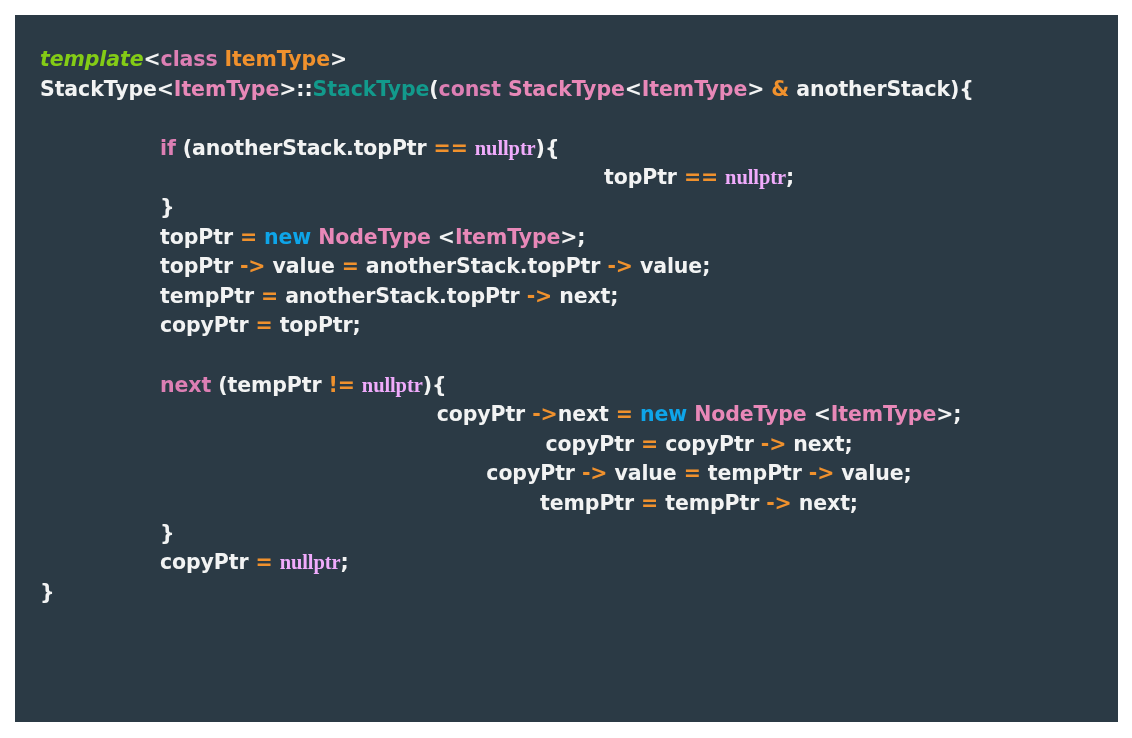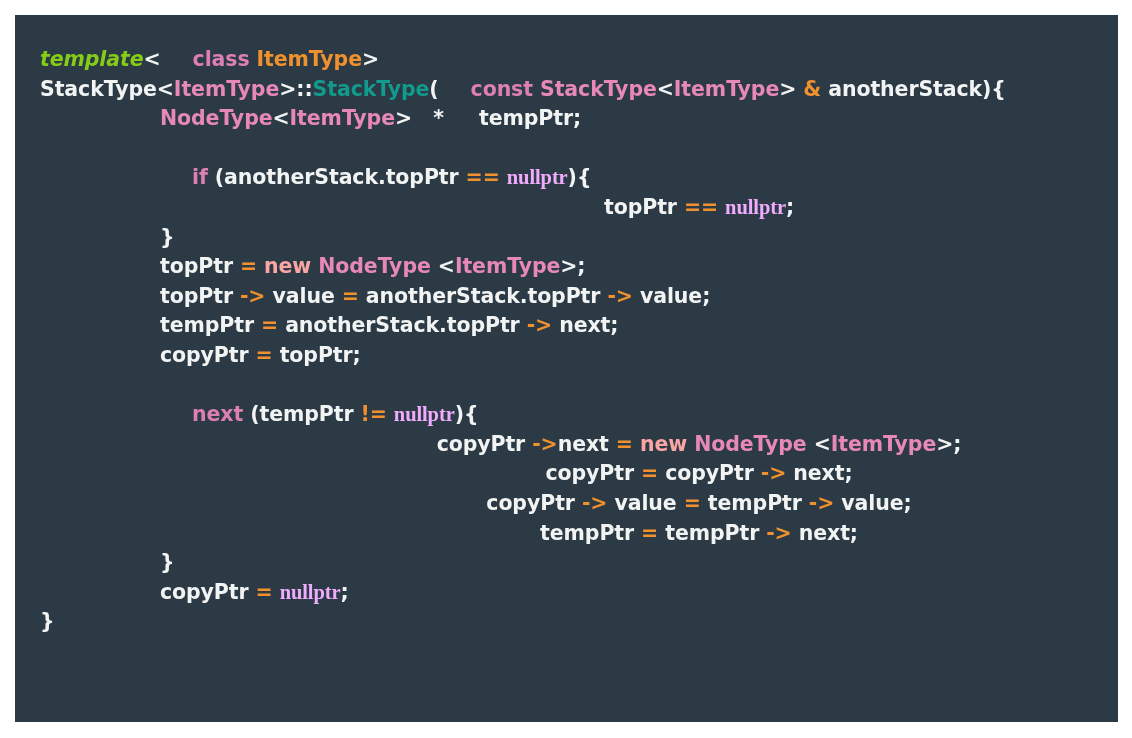--- a/index.html
+++ b/index.html
@@ -37,38 +37,37 @@
     box-sizing: border-box;
   }
   .code-line.blank {
     height: 29.6px;
   }
   .ind1 { padding-left: 145px; }
   .ind2 { padding-left: 265px; text-align: center; }
 
   
   .t-kw-red    { color: #84cc16; font-style: italic; }
-  .t-kw-violet { color: #dd7fb4; margin-left: 32px; }
+  .t-kw-violet { color: #dd7fb4; }
   .t-type-org  { color: #f0912d; }
   .t-op        { color: #f0912d; }
   .t-amp       { color: #f0912d; }
   .t-ctor      { color: #129a8c; }
   .t-type-pink { color: #e888b8; }
   .t-null      { color: #f0abfc; font-family: Liberation Serif, serif; }
-  .t-new       { color: #fca5a5; }
+  .t-new       { color: #0ea5e9; }
   .t-plain     { color: #f2f3f3; }
 </style>
 </head>
 <body>
 
 <div id="code-block">
   <div id="code-lines">
       <div class="code-line"><span class="t-kw-red">template</span><span class="t-plain">&lt;</span><span class="t-kw-violet">class</span><span class="t-plain"> </span><span class="t-type-org">ItemType</span><span class="t-plain">&gt;</span></div>
       <div class="code-line"><span class="t-plain">StackType</span><span class="t-plain">&lt;</span><span class="t-type-pink">ItemType</span><span class="t-plain">&gt;</span><span class="t-plain">::</span><span class="t-ctor">StackType</span><span class="t-plain">(</span><span class="t-kw-violet">const</span><span class="t-plain"> </span><span class="t-type-pink">StackType</span><span class="t-plain">&lt;</span><span class="t-type-pink">ItemType</span><span class="t-plain">&gt; </span><span class="t-amp">&amp;</span><span class="t-plain"> anotherStack){</span></div>
-      <div class="code-line ind1"><span class="t-type-pink">NodeType</span><span class="t-plain">&lt;</span><span class="t-type-pink">ItemType</span><span class="t-plain">&gt;</span><span class="t-plain">   *     tempPtr;</span></div>
       <div class="code-line blank">&nbsp;</div>
       <div class="code-line ind1"><span class="t-kw-violet">if</span><span class="t-plain"> (anotherStack.topPtr </span><span class="t-op">==</span><span class="t-plain"> </span><span class="t-null">nullptr</span><span class="t-plain">){</span></div>
       <div class="code-line ind2"><span class="t-plain">topPtr </span><span class="t-op">==</span><span class="t-plain"> </span><span class="t-null">nullptr</span><span class="t-plain">;</span></div>
       <div class="code-line ind1"><span class="t-plain">}</span></div>
       <div class="code-line ind1"><span class="t-plain">topPtr </span><span class="t-op">=</span><span class="t-plain"> </span><span class="t-new">new</span><span class="t-plain"> </span><span class="t-type-pink">NodeType</span><span class="t-plain"> &lt;</span><span class="t-type-pink">ItemType</span><span class="t-plain">&gt;;</span></div>
       <div class="code-line ind1"><span class="t-plain">topPtr </span><span class="t-op">-&gt;</span><span class="t-plain"> value </span><span class="t-op">=</span><span class="t-plain"> anotherStack.topPtr </span><span class="t-op">-&gt;</span><span class="t-plain"> value;</span></div>
       <div class="code-line ind1"><span class="t-plain">tempPtr </span><span class="t-op">=</span><span class="t-plain"> anotherStack.topPtr </span><span class="t-op">-&gt;</span><span class="t-plain"> next;</span></div>
       <div class="code-line ind1"><span class="t-plain">copyPtr </span><span class="t-op">=</span><span class="t-plain"> topPtr;</span></div>
       <div class="code-line blank">&nbsp;</div>
       <div class="code-line ind1"><span class="t-kw-violet">next</span><span class="t-plain"> (tempPtr </span><span class="t-op">!=</span><span class="t-plain"> </span><span class="t-null">nullptr</span><span class="t-plain">){</span></div>

